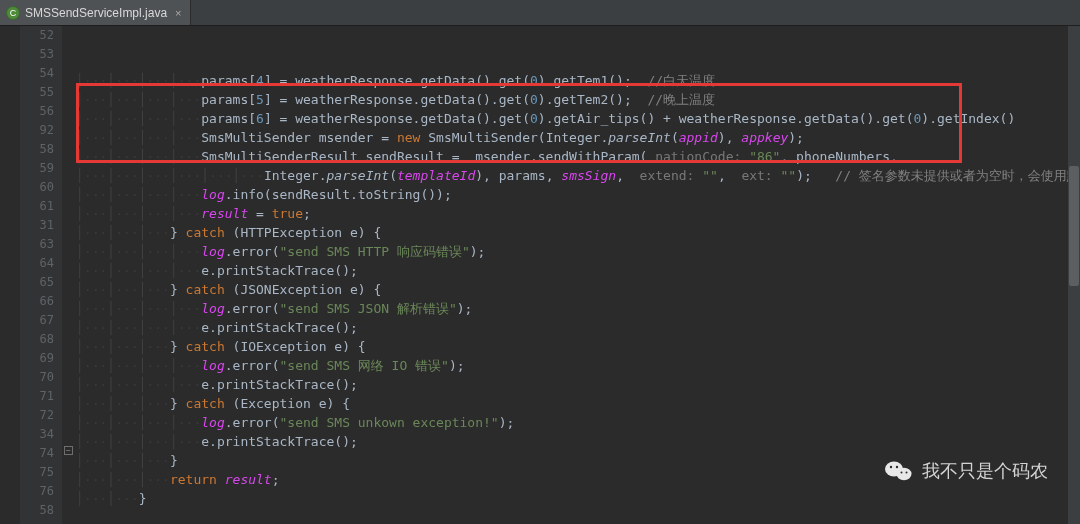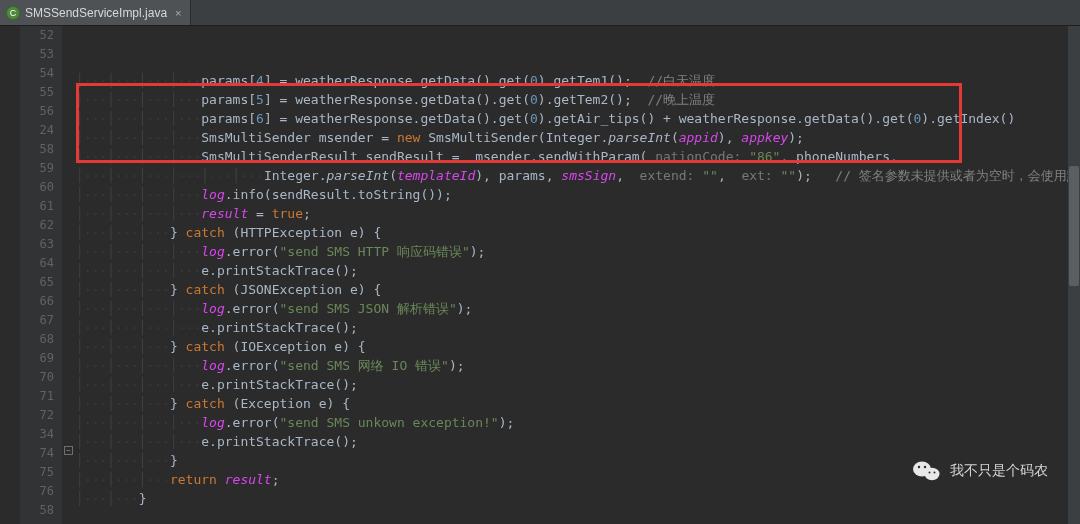--- a/index.html
+++ b/index.html
@@ -100,21 +100,21 @@
   }
   .watermark {
     position: absolute;
     right: 32px;
     bottom: 38px;
     display: flex;
     align-items: center;
     gap: 8px;
     color: #ddd;
     font-family: sans-serif;
-    font-size: 14px;
+    font-size: 18px;
     z-index: 10;
   }
   .wm-icon {
     width: 30px; height: 30px;
     position: relative;
   }
   .wm-text { opacity: 0.95; }
   .scrollbar-track {
     position: absolute;
     right: 0; top: 26px; bottom: 0;
@@ -144,26 +144,26 @@
   </div>
 </div>
 
 <div class="editor-area">
   <div class="gutter" id="gutter">
       <div class="ln">52</div>
       <div class="ln">53</div>
       <div class="ln">54</div>
       <div class="ln">55</div>
       <div class="ln">56</div>
-      <div class="ln">24</div>
+      <div class="ln">92</div>
       <div class="ln">58</div>
       <div class="ln">59</div>
       <div class="ln">60</div>
       <div class="ln">61</div>
-      <div class="ln">62</div>
+      <div class="ln">31</div>
       <div class="ln">63</div>
       <div class="ln">64</div>
       <div class="ln">65</div>
       <div class="ln">66</div>
       <div class="ln">67</div>
       <div class="ln">68</div>
       <div class="ln">69</div>
       <div class="ln">70</div>
       <div class="ln">71</div>
       <div class="ln">72</div>

